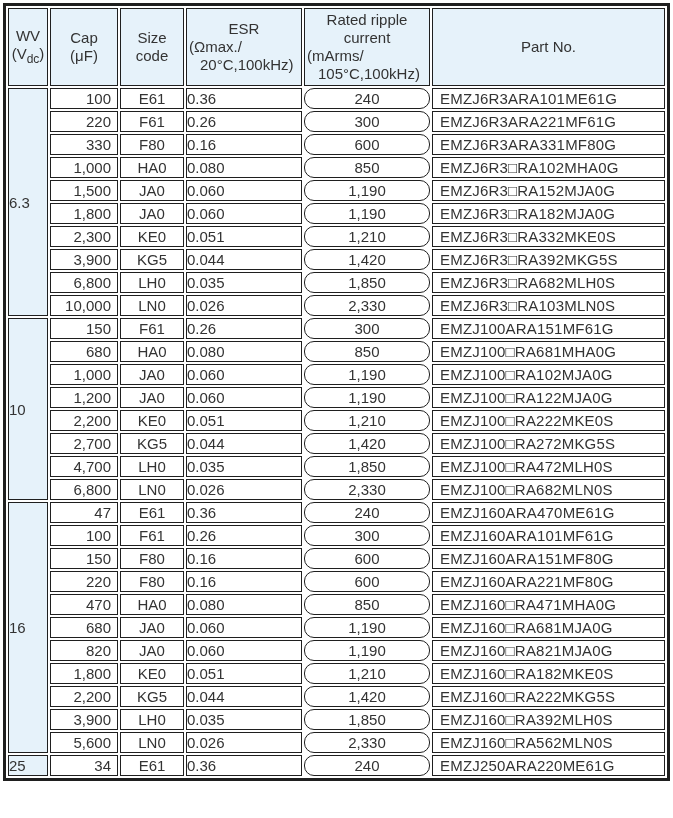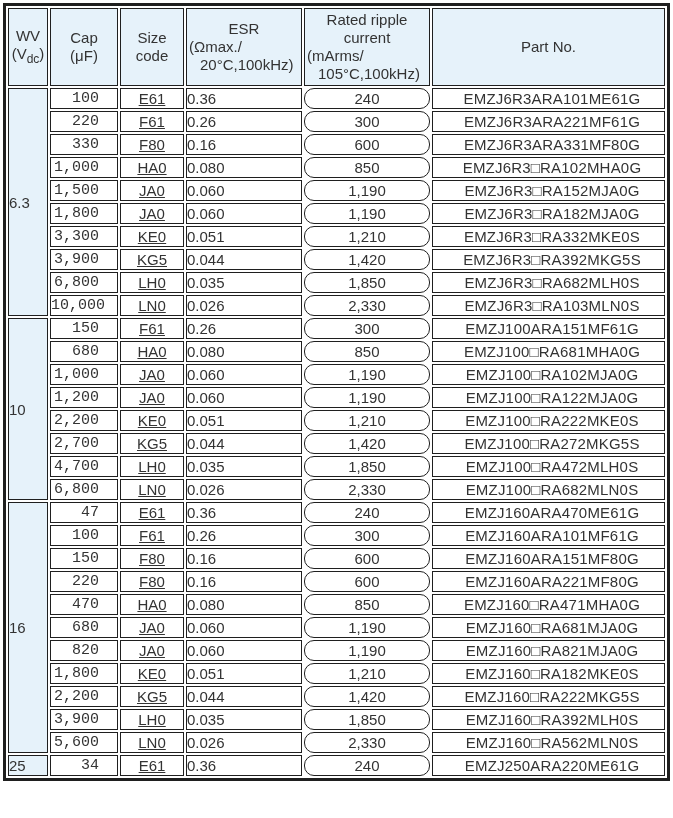--- a/index.html
+++ b/index.html
@@ -38,25 +38,25 @@
     background: var(--header-bg);
     height: 78px;
     vertical-align: middle;
     line-height: 18px;
   }
   tbody td { height: 19px; line-height: 19px; }
   td.wv {
     background: var(--header-bg);
     vertical-align: middle;
   }
-  td.cap  { text-align: right; padding-right: 18px; font-family: Liberation Mono, monospace; }
-  td.size { text-align: center; text-decoration: underline; }
+  td.cap  { text-align: right; padding-right: 6px; }
+  td.size { text-align: center; }
   td.esr  { }
   td.rip  { text-align: center; border-radius: 10px; }
-  td.part { text-align: center; padding-left: 7px; letter-spacing: 0.2px; }
+  td.part { text-align: left; padding-left: 7px; letter-spacing: 0.2px; }
   .hc { text-align: center; }
   .hl { text-align: left; padding-left: 2px; }
   .ind { padding-left: 13px; }
   sub.unit-sub { font-size: 12px; }
 </style>
 </head>
 <body>
 
 <table class="spec">
   <colgroup>
@@ -135,21 +135,21 @@
         <td class="part">EMZJ6R3□RA152MJA0G</td>
       </tr>
       <tr>
         <td class="cap">1,800</td>
         <td class="size">JA0</td>
         <td class="esr">0.060</td>
         <td class="rip">1,190</td>
         <td class="part">EMZJ6R3□RA182MJA0G</td>
       </tr>
       <tr>
-        <td class="cap">3,300</td>
+        <td class="cap">2,300</td>
         <td class="size">KE0</td>
         <td class="esr">0.051</td>
         <td class="rip">1,210</td>
         <td class="part">EMZJ6R3□RA332MKE0S</td>
       </tr>
       <tr>
         <td class="cap">3,900</td>
         <td class="size">KG5</td>
         <td class="esr">0.044</td>
         <td class="rip">1,420</td>

